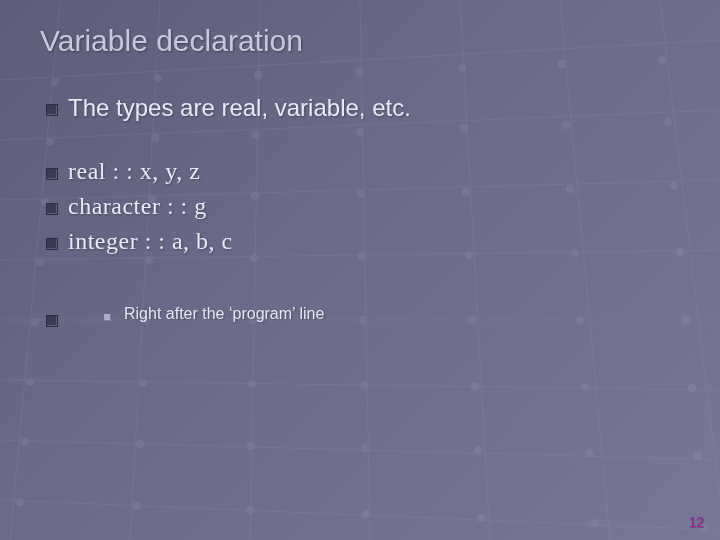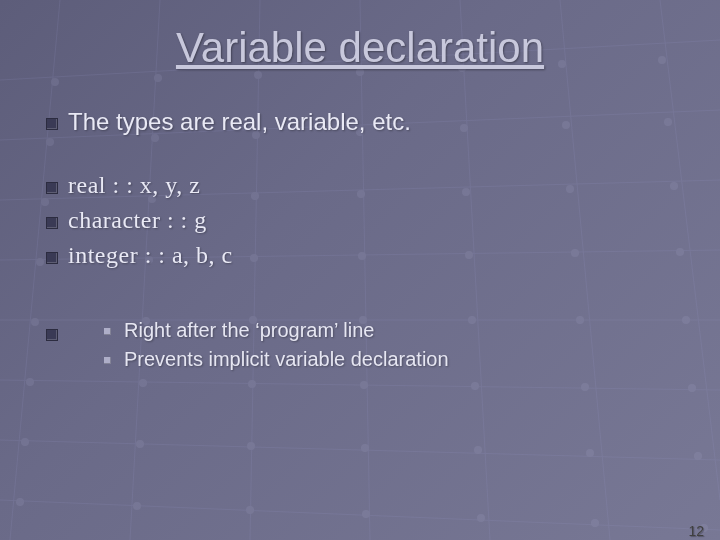--- a/index.html
+++ b/index.html
@@ -19,27 +19,26 @@
   .grid-bg svg { width: 100%; height: 100%; }
 
   .slide {
     position: relative;
     width: 100%;
     height: 100%;
     padding: 24px 40px 30px 40px;
   }
 
   .title {
-    text-align: center;
-    font-size: 42px;
+    text-align: left;
+    font-size: 30px;
     font-weight: 400;
     color: #c8c8dc;
     margin-bottom: 36px;
     text-shadow: 1px 1px 2px rgba(0,0,0,0.35);
-    text-decoration: underline;
   }
 
   ul.top { list-style: none; }
   ul.top > li {
     position: relative;
     padding-left: 28px;
     margin-bottom: 8px;
     font-size: 24px;
     color: #e9e9f5;
     text-shadow: 1px 1px 2px rgba(0,0,0,0.3);
@@ -64,42 +63,42 @@
   .gap-lg { height: 28px; }
 
   ul.sub {
     list-style: none;
     margin-top: 14px;
     padding-left: 34px;
   }
   ul.sub > li {
     position: relative;
     padding-left: 22px;
-    font-size: 20px;
+    font-size: 16px;
     color: #e6e6f2;
     margin-bottom: 6px;
     text-shadow: 1px 1px 2px rgba(0,0,0,0.3);
   }
   ul.sub > li::before {
     content: "";
     position: absolute;
     left: 2px;
     top: 9px;
     width: 7px;
     height: 7px;
     background: #aeaec8;
     box-shadow: inset -1px -1px 0 rgba(0,0,0,0.25);
   }
 
   .pagenum {
     position: absolute;
     right: 16px;
-    bottom: 1px;
+    bottom: 10px;
     font-size: 14px;
-    color: #404040;
+    color: #a21caf;
     text-shadow: 1px 1px 1px rgba(0,0,0,0.3);
     text-align: right;
   }
 </style>
 </head>
 <body>
 
 <div class="grid-bg">
   <svg viewBox="0 0 720 540" preserveAspectRatio="none">
     <g stroke="#9a9acc" stroke-width="1">
@@ -195,19 +194,18 @@
     <li class="code">character : : g</li>
     <li class="code">integer : : a, b, c</li>
   </ul>
 
   <div class="gap-lg"></div>
 
   <ul class="top">
     <li>
       <ul class="sub">
         <li>Right after the ‘program’ line</li>
-        <li>Prevents implicit variable declaration</li>
       </ul>
     </li>
   </ul>
 
   <div class="pagenum">12</div>
 </div>
 
 </body></html>

